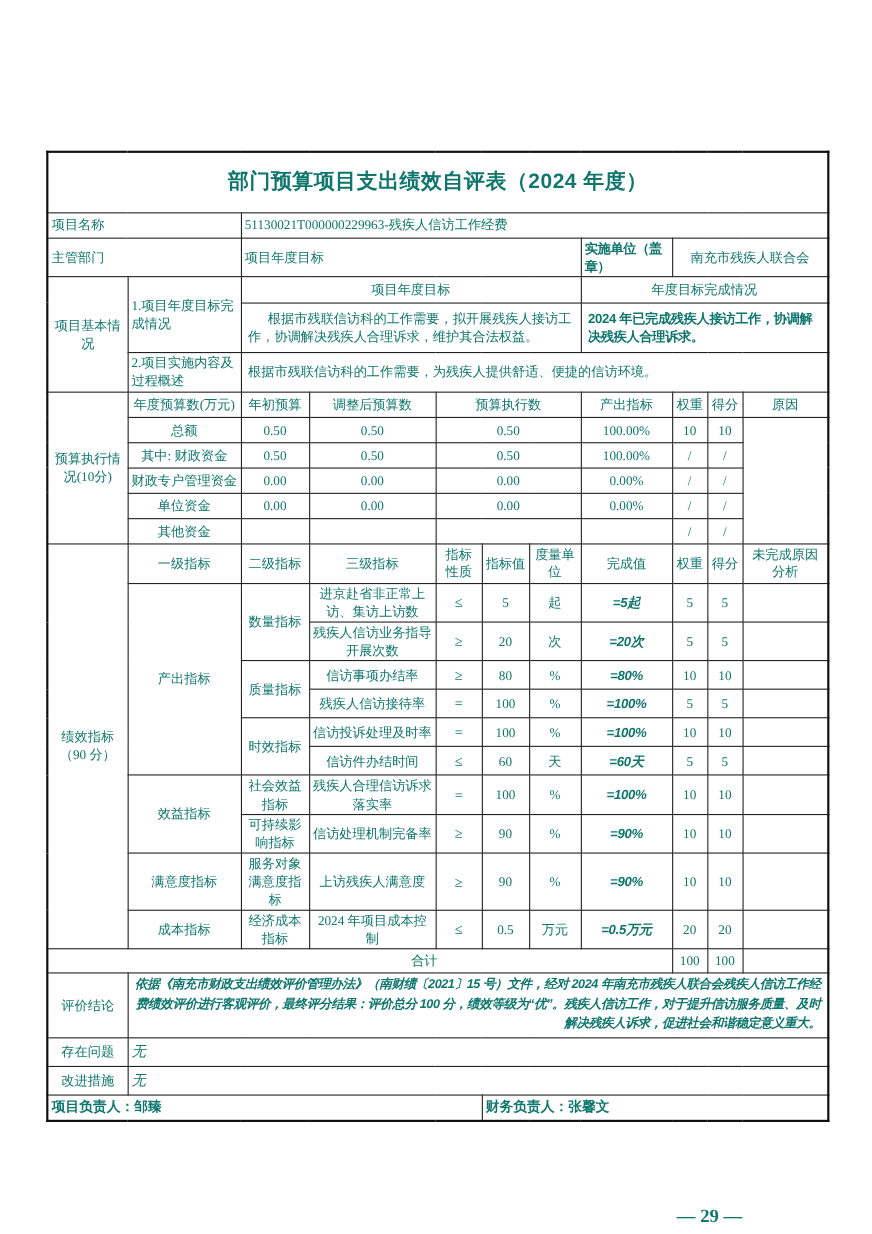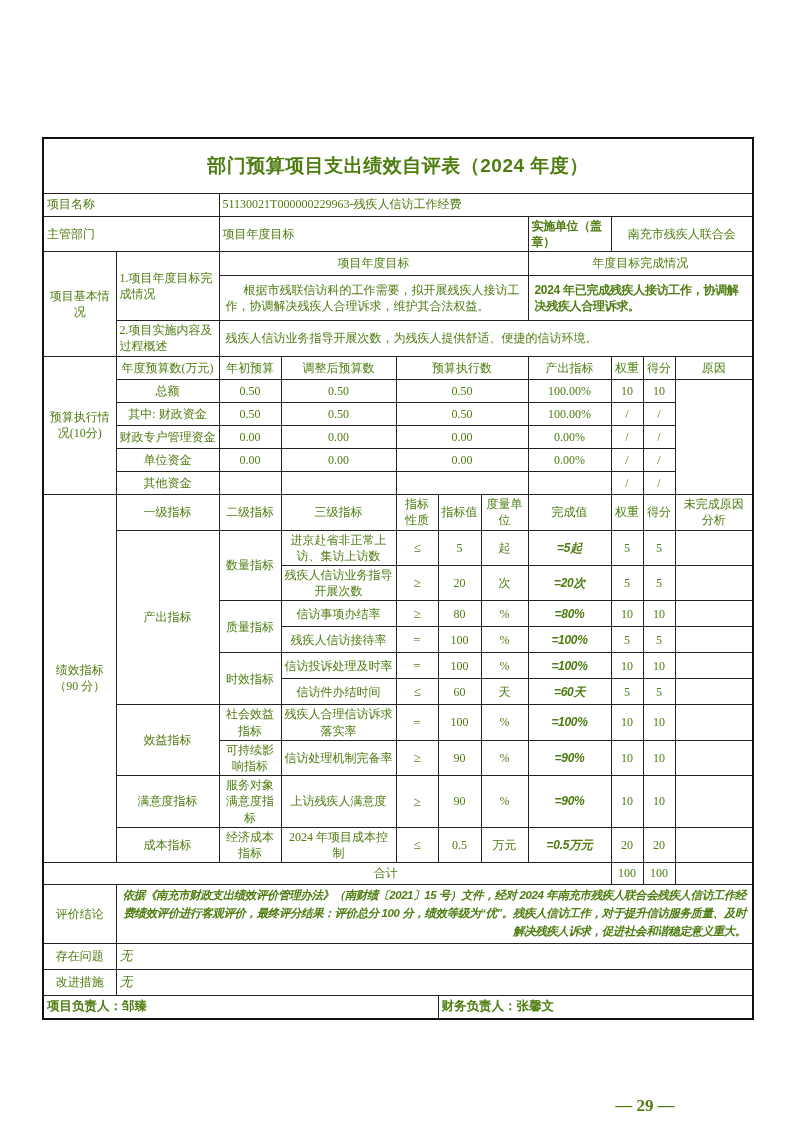--- a/index.html
+++ b/index.html
@@ -3,21 +3,21 @@
 <meta charset="utf-8">
 <style>
   * { margin: 0; padding: 0; box-sizing: border-box; }
   html, body { background: #888; }
   .page {
     position: relative;
     width: 793px; height: 1122px;
     background: #ffffff;
     margin: 0 auto;
     font-family: "Liberation Serif", "DejaVu Serif", serif;
-    color: #4d7c0f;
+    color: #0f766e;
   }
   table.selfeval {
     position: absolute;
     left: 42px; top: 137px;
     width: 710px;
     border-collapse: collapse;
     table-layout: fixed;
   }
   table.selfeval, table.selfeval td {
     border: 1px solid #222;
@@ -123,21 +123,21 @@
       <td colspan="4">年度目标完成情况</td>
     </tr>
 
     <tr style="height:40px">
       <td colspan="5" class="al goal-text indent">根据市残联信访科的工作需要，拟开展残疾人接访工作，协调解决残疾人合理诉求，维护其合法权益。</td>
       <td colspan="4" class="al goal-text sansbold">2024 年已完成残疾人接访工作，协调解决残疾人合理诉求。</td>
     </tr>
 
     <tr style="height:34px">
       <td class="al">2.项目实施内容及过程概述</td>
-      <td colspan="9" class="al goal-text">残疾人信访业务指导开展次数，为残疾人提供舒适、便捷的信访环境。</td>
+      <td colspan="9" class="al goal-text">根据市残联信访科的工作需要，为残疾人提供舒适、便捷的信访环境。</td>
     </tr>
 
     <tr style="height:23px">
       <td rowspan="6">预算执行情况(10分)</td>
       <td>年度预算数(万元)</td>
       <td>年初预算</td>
       <td>调整后预算数</td>
       <td colspan="3">预算执行数</td>
       <td>产出指标</td>
       <td>权重</td>

